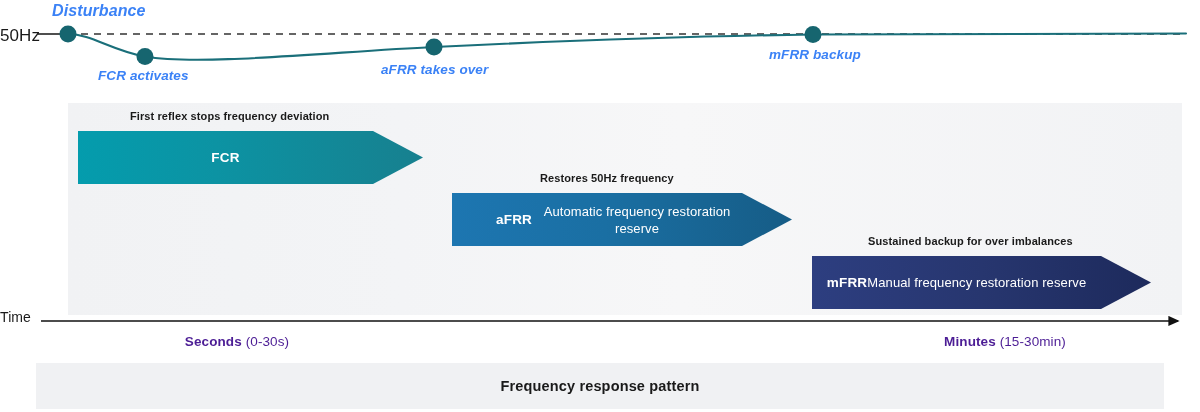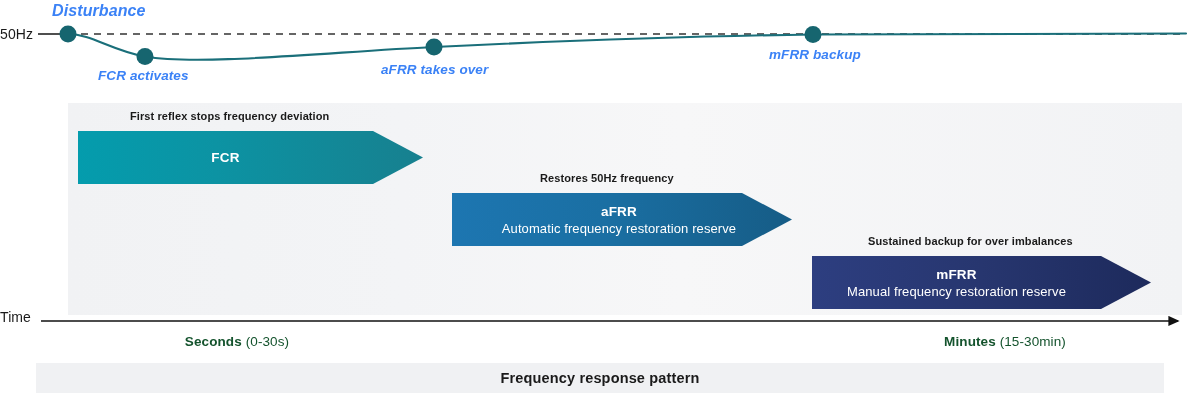--- a/index.html
+++ b/index.html
@@ -12,21 +12,21 @@
     position:relative;
   }
   #root{position:relative;width:1200px;height:412px;}
 
   
   .curve-area{position:absolute;left:0;top:0;width:1200px;height:100px;}
   .curve-svg{position:absolute;left:0;top:0;}
 
   .axis-label-50hz{
     position:absolute;left:0px;top:26px;
-    font-size:14px;letter-spacing:.1px;color:#1a1a1a;
+    font-size:17px;letter-spacing:.1px;color:#1a1a1a;
     white-space:nowrap;
   }
 
   .pt-label{
     position:absolute;font-size:13.5px;font-weight:bold;
     color:#3b82f6;white-space:nowrap;letter-spacing:.1px;font-style:italic;
   }
   .pt-label.disturbance{left:52px;top:2px;font-size:16px;font-weight:bold;}
   .pt-label.fcr{left:98px;top:68px;}
   .pt-label.afrr{left:381px;top:62px;}
@@ -40,21 +40,21 @@
 
   
   .arrow-block{position:absolute;}
   .arrow-caption{
     position:absolute;top:0;left:0;
     font-size:11px;font-weight:bold;color:#1a1a1a;
     white-space:nowrap;letter-spacing:.1px;
   }
   .arrow-shape{
     position:absolute;left:0;
-    display:flex;flex-direction:column;align-items:center;justify-content:center;
+    display:flex;flex-direction:row;align-items:center;justify-content:center;
     color:#ffffff;text-align:center;
     filter:drop-shadow(2px 3px 3px rgba(0,0,0,.22));
   }
   .arrow-title{font-size:13.5px;font-weight:bold;line-height:17px;letter-spacing:.2px;}
   .arrow-sub{font-size:13px;font-weight:normal;line-height:17px;letter-spacing:.1px;}
 
   
   #arrow-fcr{left:78px;top:110px;}
   #arrow-fcr .arrow-caption{left:52px;top:0px;}
   #arrow-fcr .arrow-shape{
@@ -85,29 +85,29 @@
   }
 
   
   .time-axis-wrap{position:absolute;left:0;top:316px;width:1199px;height:42px;}
   .time-word{
     position:absolute;left:0px;top:-7px;
     font-size:14px;color:#1a1a1a;letter-spacing:.1px;
   }
   .time-axis-svg{position:absolute;left:0;top:0;}
   .tick-label{
-    position:absolute;top:18px;font-size:13.5px;color:#14532d;white-space:nowrap;
+    position:absolute;top:18px;font-size:13.5px;color:#4c1d95;white-space:nowrap;
     transform:translateX(-50%);letter-spacing:.1px;
   }
   .tick-label b{font-weight:bold;}
   .tick-label span{font-weight:normal;}
 
   
   .footer-bar{
-    position:absolute;left:36px;top:363px;width:1128px;height:30px;
+    position:absolute;left:36px;top:363px;width:1128px;height:46px;
     background:#f0f1f3;
     display:flex;align-items:center;justify-content:center;
   }
   .footer-text{font-size:14.5px;font-weight:bold;color:#1a1a1a;letter-spacing:.15px;}
 </style>
 </head>
 <body>
 
 <div id="root">
 

